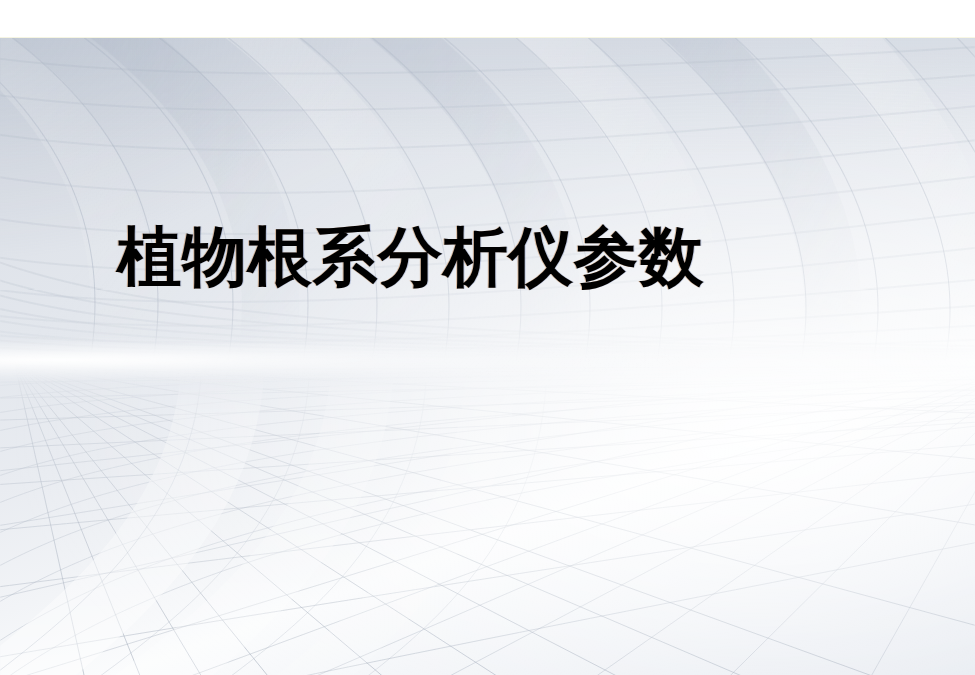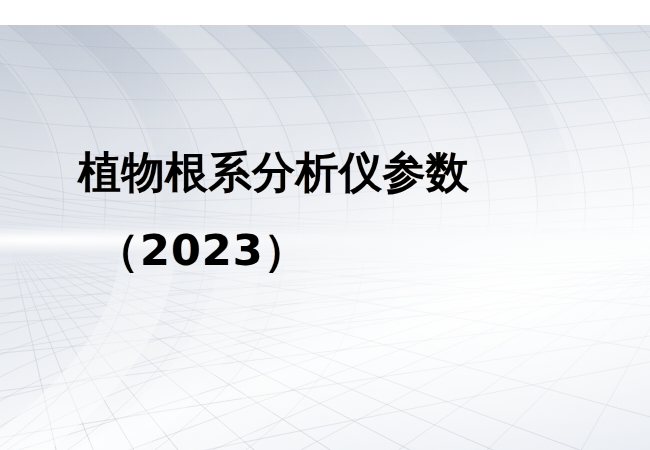--- a/index.html
+++ b/index.html
@@ -284,16 +284,15 @@
       </g>
     </svg>
   </div>
 
   <div class="bg-layer bg-shade"></div>
   <div class="bg-layer bg-glow"></div>
   <div class="bg-layer bg-streak"></div>
 
   <div class="text-block">
     <h1 class="title-line">植物根系分析仪参数</h1>
-    <h2 class="subtitle-line">（2023）</h2>
   </div>
 
 </div>
 
 </body></html>

